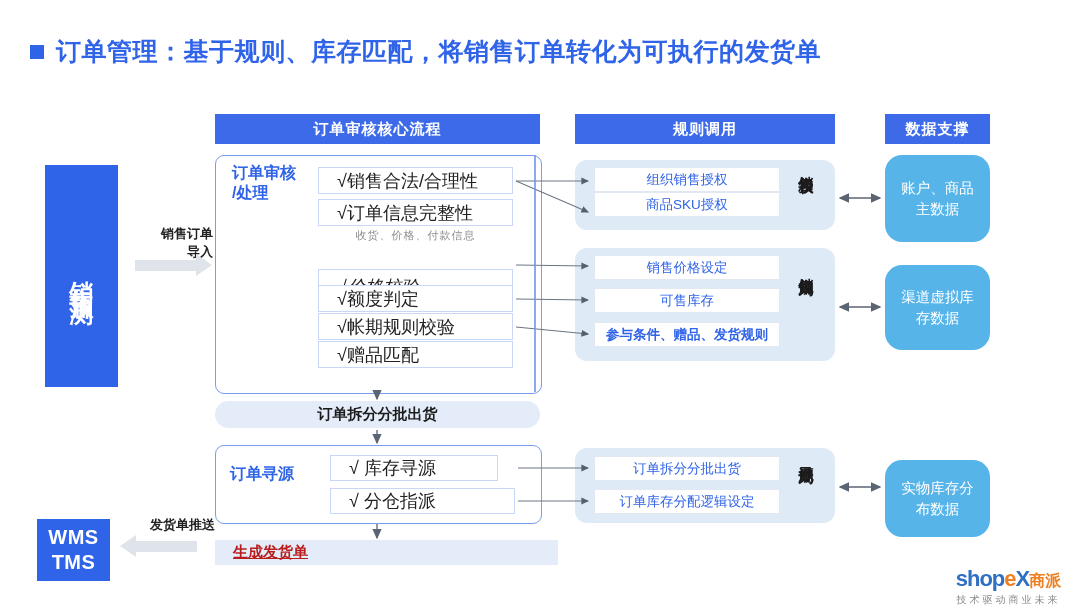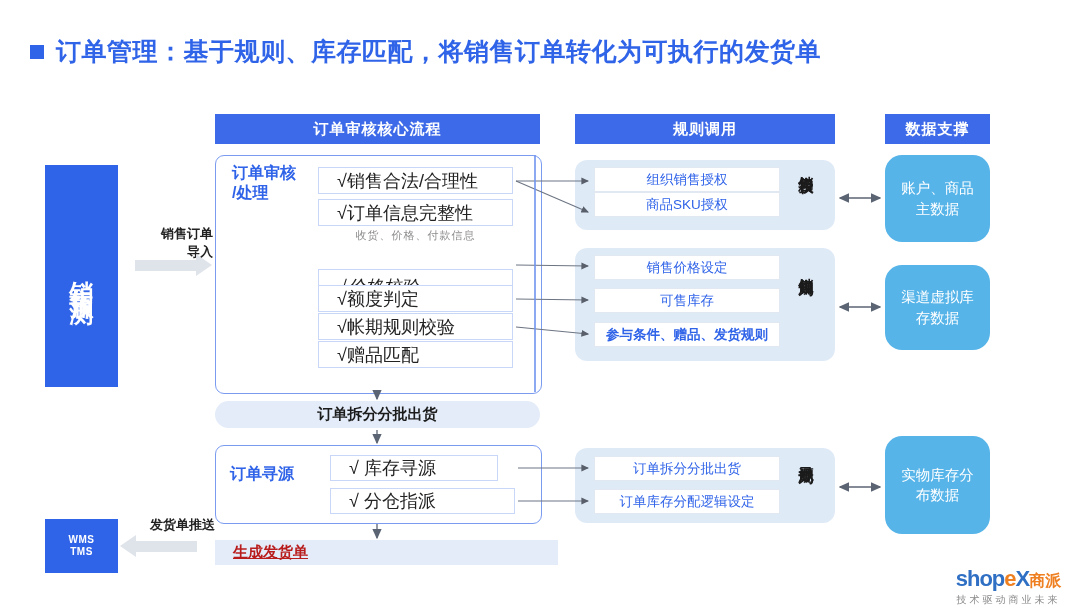--- a/index.html
+++ b/index.html
@@ -31,22 +31,22 @@
   .vblock{
     position:absolute;background:#2f63e8;color:#fff;
     display:flex;align-items:center;justify-content:center;
     font-weight:bold;
   }
   #sales-forecast{
     left:45px;top:165px;width:73px;height:222px;
     writing-mode:vertical-rl;font-size:24px;letter-spacing:7px;
   }
   #wms-tms{
-    left:45px;top:519px;width:73px;height:54px;
-    flex-direction:column;font-size:10px;line-height:1.25;letter-spacing:.5px;
+    left:37px;top:519px;width:73px;height:62px;
+    flex-direction:column;font-size:20px;line-height:1.25;letter-spacing:.5px;
   }
 
   
   .flat-arrow{position:absolute;height:11px;background:#dfe3ea;}
   .flat-arrow::after{
     content:"";position:absolute;top:-6px;width:0;height:0;
     border-top:11.5px solid transparent;border-bottom:11.5px solid transparent;
   }
   #arrow-import{left:135px;top:260px;width:62px;}
   #arrow-import::after{right:-15px;border-left:16px solid #dfe3ea;}
@@ -107,21 +107,21 @@
   }
 
   
   .datablk{
     position:absolute;background:#56b4e9;border-radius:17px;color:#fff;
     display:flex;align-items:center;justify-content:center;text-align:center;
     font-size:14.5px;line-height:1.4;padding:0 10px;box-sizing:border-box;
   }
   #data-master{left:885px;top:155px;width:105px;height:87px;}
   #data-virtual{left:885px;top:265px;width:105px;height:85px;}
-  #data-phys{left:885px;top:436px;width:105px;height:98px;}
+  #data-phys{left:885px;top:460px;width:105px;height:77px;}
 
   
   #wires{position:absolute;left:0;top:0;width:1080px;height:614px;pointer-events:none;}
 
   
   #logo{position:absolute;left:946px;top:568px;width:125px;text-align:center;}
   .logo-main{font-size:22px;font-weight:bold;letter-spacing:-1px;line-height:1;}
   .logo-b{color:#2f6fc4;}
   .logo-o{color:#ef8021;}
   .logo-cn{color:#ef8021;font-size:16px;font-weight:bold;letter-spacing:0;}

